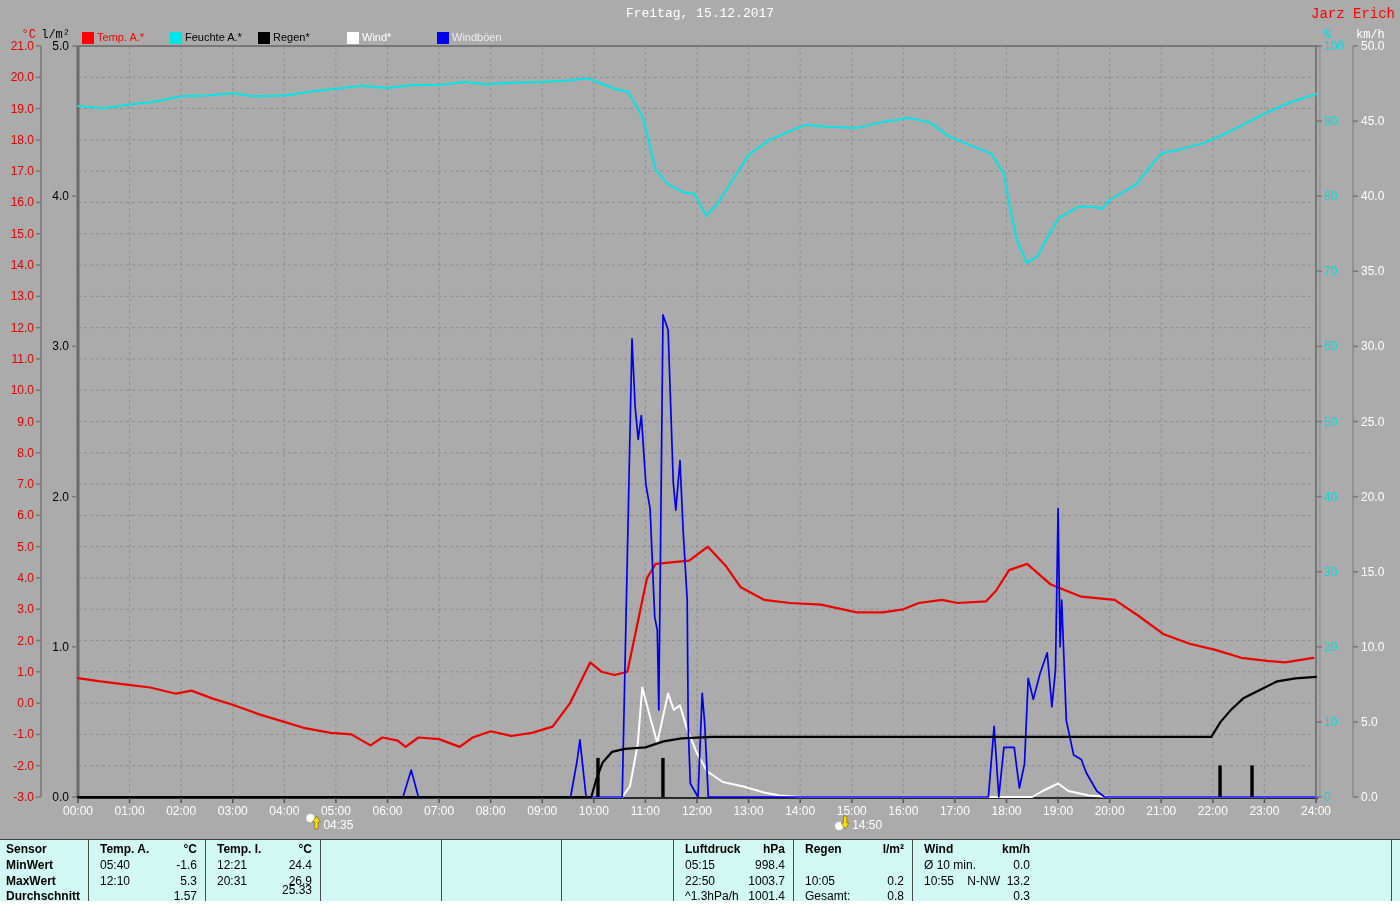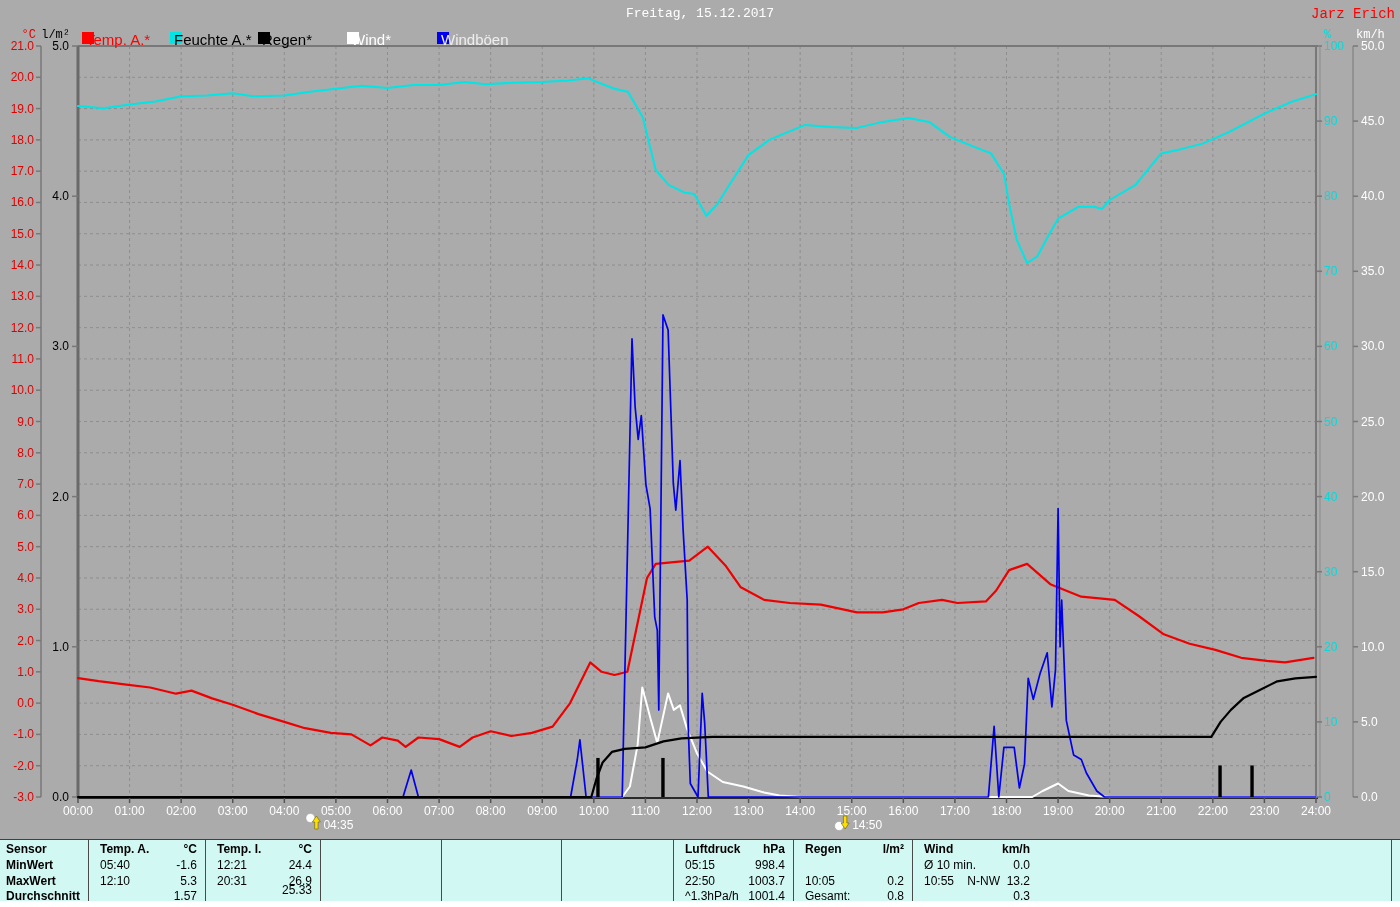--- a/index.html
+++ b/index.html
@@ -10,21 +10,21 @@
   }
   .lbl{position:absolute;font-size:12px;line-height:14px;white-space:pre;font-family:Liberation Mono, monospace;}
   .title{left:0;right:0;text-align:center;top:7px;color:#ffffff;font-size:13px;}
   .watermark{right:5px;top:7px;color:#ff0000;font-size:14px;}
   .unit-temp{left:0;width:36px;text-align:right;top:28px;color:#e00000;}
   .unit-rain{left:20px;width:50px;text-align:right;top:28px;color:#000000;}
   .unit-hum{left:1324px;top:28px;color:#00dcdc;}
   .unit-wind{left:1356px;top:28px;color:#ffffff;}
   .legend-item{position:absolute;top:31px;height:14px;}
   .legend-swatch{position:absolute;left:0;top:1px;width:12px;height:12px;}
-  .legend-label{position:absolute;left:4px;top:0;font-size:15px;white-space:nowrap;}
+  .legend-label{position:absolute;left:15px;top:0;font-size:11px;white-space:nowrap;}
   #chart{position:absolute;left:0;top:0;}
   .table-area{position:absolute;left:0;top:839px;width:1400px;height:61px;background:#d2f8f4;border-top:1px solid #404040;}
   .tdiv{position:absolute;top:0;width:1px;height:61px;background:#4a4a4a;}
   .tcell{position:absolute;font-size:12px;line-height:15px;color:#000;white-space:pre;}
   .tbold{font-weight:bold;}
   .bottom-strip{position:absolute;left:0;top:901px;width:1400px;height:6px;background:#ffffff;}
 </style>
 </head>
 <body>
 

